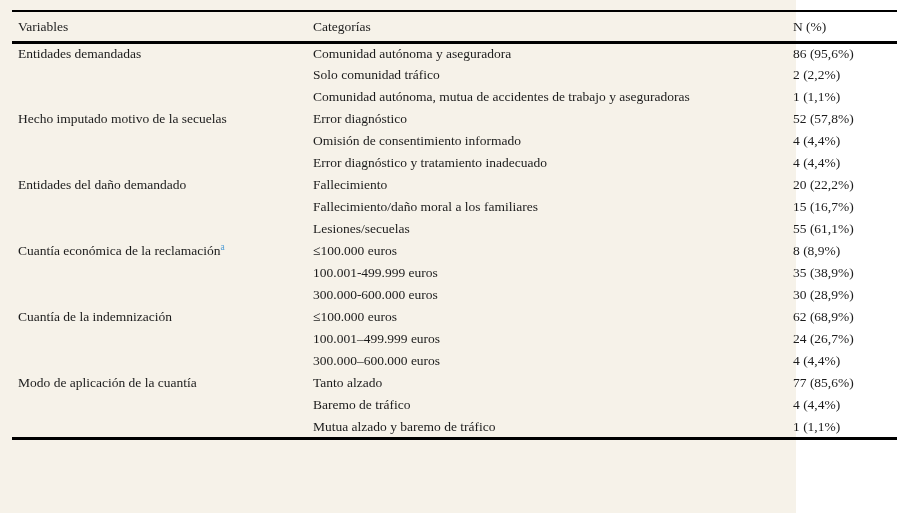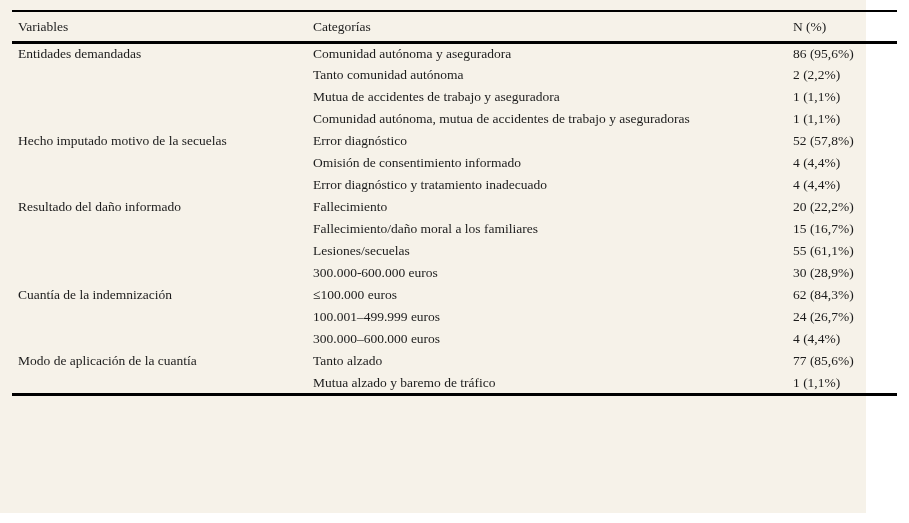--- a/index.html
+++ b/index.html
@@ -9,21 +9,21 @@
     width: 909px;
     height: 523px;
     font-family: "Liberation Serif", "DejaVu Serif", serif;
     color: #1c1c1c;
     overflow: hidden;
   }
   .panel {
     position: absolute;
     top: 0;
     left: 0;
-    width: 866px;
+    width: 796px;
     height: 513px;
     background: #f6f2e9;
   }
   table.stats {
     border-collapse: collapse;
     table-layout: fixed;
     width: 885px;
     margin: 10px 0 0 12px;
   }
   col.c-var { width: 295px; }
@@ -72,27 +72,22 @@
       </tr>
     </thead>
     <tbody>
       <tr>
         <td>Entidades demandadas</td>
         <td>Comunidad autónoma y aseguradora</td>
         <td>86 (95,6%)</td>
       </tr>
       <tr>
         <td></td>
-        <td>Tanto comunidad autónoma</td>
+        <td>Solo comunidad tráfico</td>
         <td>2 (2,2%)</td>
-      </tr>
-      <tr>
-        <td></td>
-        <td>Mutua de accidentes de trabajo y aseguradora</td>
-        <td>1 (1,1%)</td>
       </tr>
       <tr>
         <td></td>
         <td>Comunidad autónoma, mutua de accidentes de trabajo y aseguradoras</td>
         <td>1 (1,1%)</td>
       </tr>
       <tr>
         <td>Hecho imputado motivo de la secuelas</td>
         <td>Error diagnóstico</td>
         <td>52 (57,8%)</td>
@@ -101,59 +96,76 @@
         <td></td>
         <td>Omisión de consentimiento informado</td>
         <td>4 (4,4%)</td>
       </tr>
       <tr>
         <td></td>
         <td>Error diagnóstico y tratamiento inadecuado</td>
         <td>4 (4,4%)</td>
       </tr>
       <tr>
-        <td>Resultado del daño informado</td>
+        <td>Entidades del daño demandado</td>
         <td>Fallecimiento</td>
         <td>20 (22,2%)</td>
       </tr>
       <tr>
         <td></td>
         <td>Fallecimiento/daño moral a los familiares</td>
         <td>15 (16,7%)</td>
       </tr>
       <tr>
         <td></td>
         <td>Lesiones/secuelas</td>
         <td>55 (61,1%)</td>
       </tr>
       <tr>
+        <td>
+          <span>Cuantía económica de la reclamación</span><sup class="footnote-ref">a</sup>
+        </td>
+        <td>≤100.000 euros</td>
+        <td>8 (8,9%)</td>
+      </tr>
+      <tr>
+        <td></td>
+        <td>100.001-499.999 euros</td>
+        <td>35 (38,9%)</td>
+      </tr>
+      <tr>
         <td></td>
         <td>300.000-600.000 euros</td>
         <td>30 (28,9%)</td>
       </tr>
       <tr>
         <td>Cuantía de la indemnización</td>
         <td>≤100.000 euros</td>
-        <td>62 (84,3%)</td>
+        <td>62 (68,9%)</td>
       </tr>
       <tr>
         <td></td>
         <td>100.001–499.999 euros</td>
         <td>24 (26,7%)</td>
       </tr>
       <tr>
         <td></td>
         <td>300.000–600.000 euros</td>
         <td>4 (4,4%)</td>
       </tr>
       <tr>
         <td>Modo de aplicación de la cuantía</td>
         <td>Tanto alzado</td>
         <td>77 (85,6%)</td>
       </tr>
       <tr>
         <td></td>
+        <td>Baremo de tráfico</td>
+        <td>4 (4,4%)</td>
+      </tr>
+      <tr>
+        <td></td>
         <td>Mutua alzado y baremo de tráfico</td>
         <td>1 (1,1%)</td>
       </tr>
     </tbody>
   </table>
 </div>
 
 </body></html>

